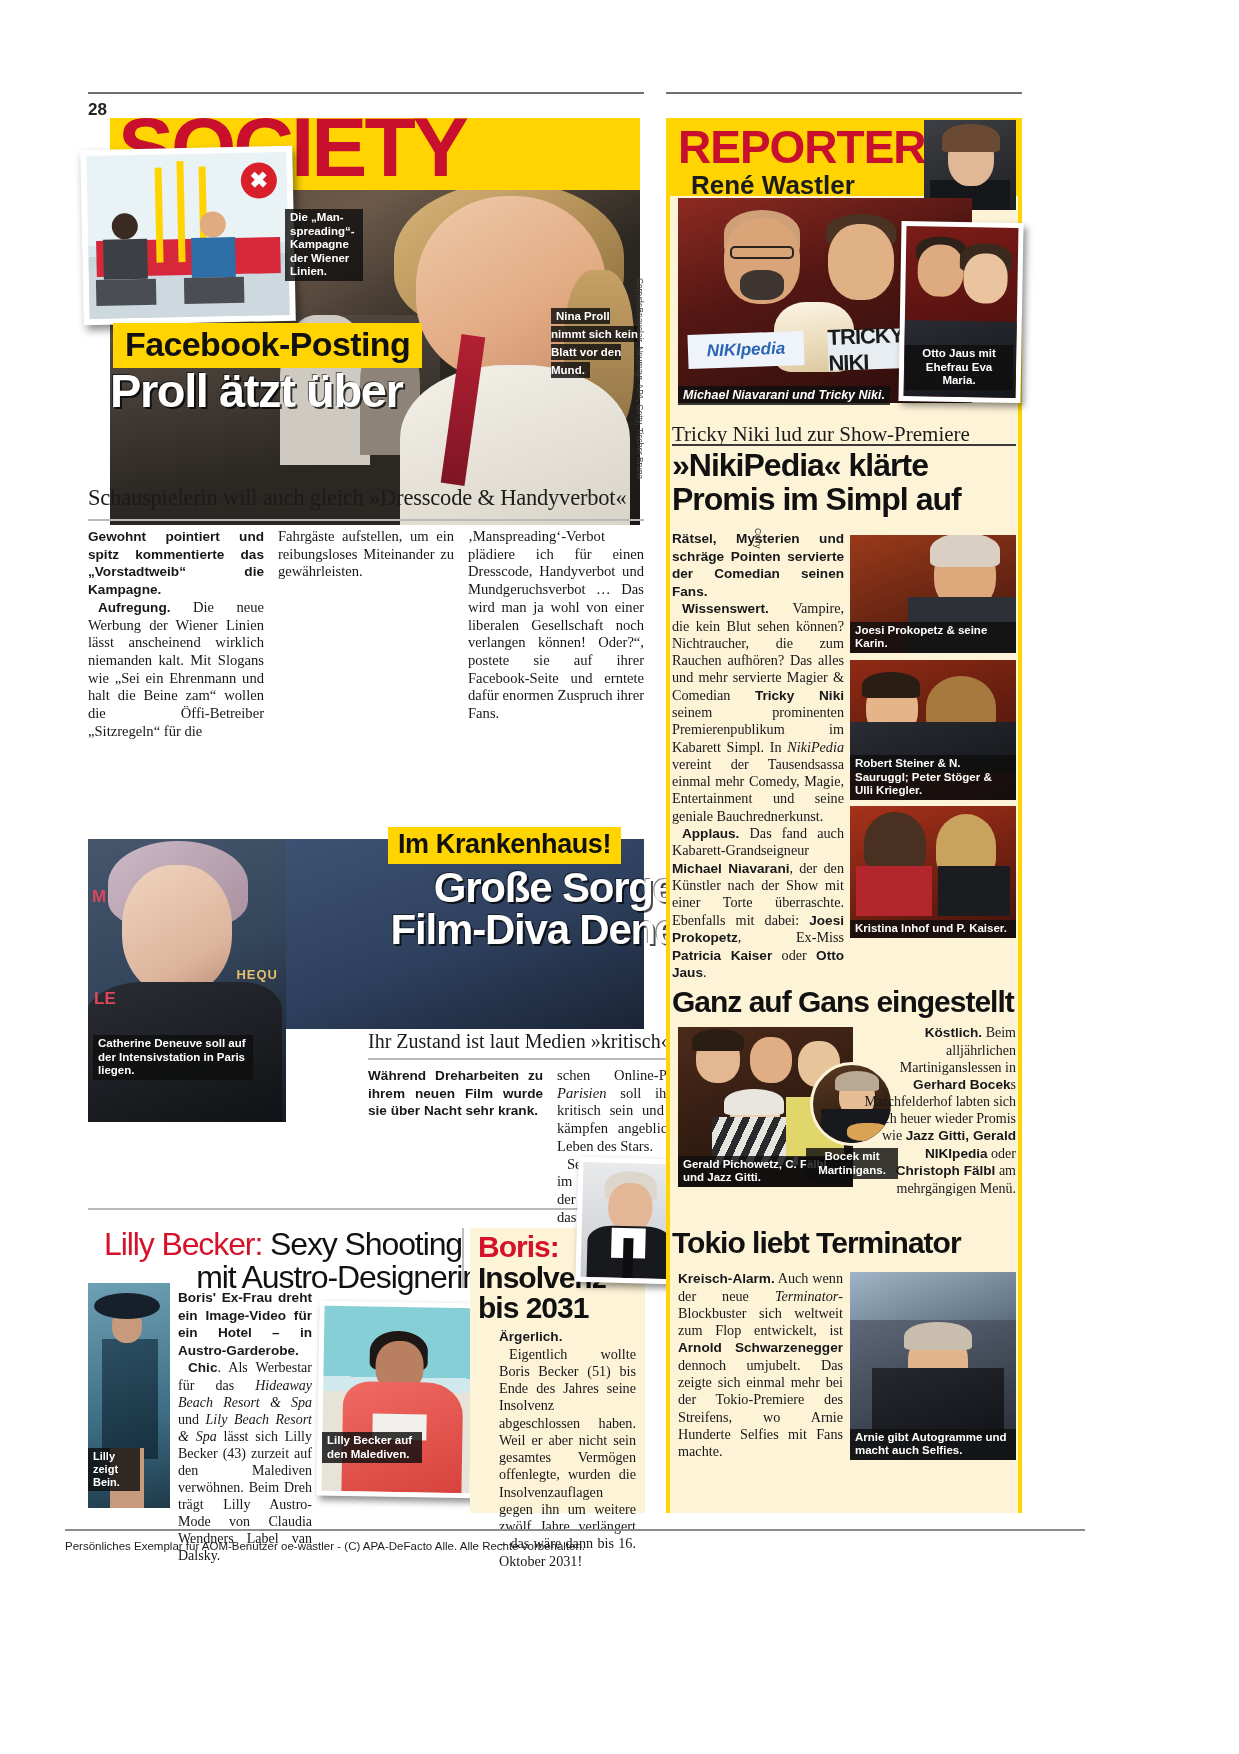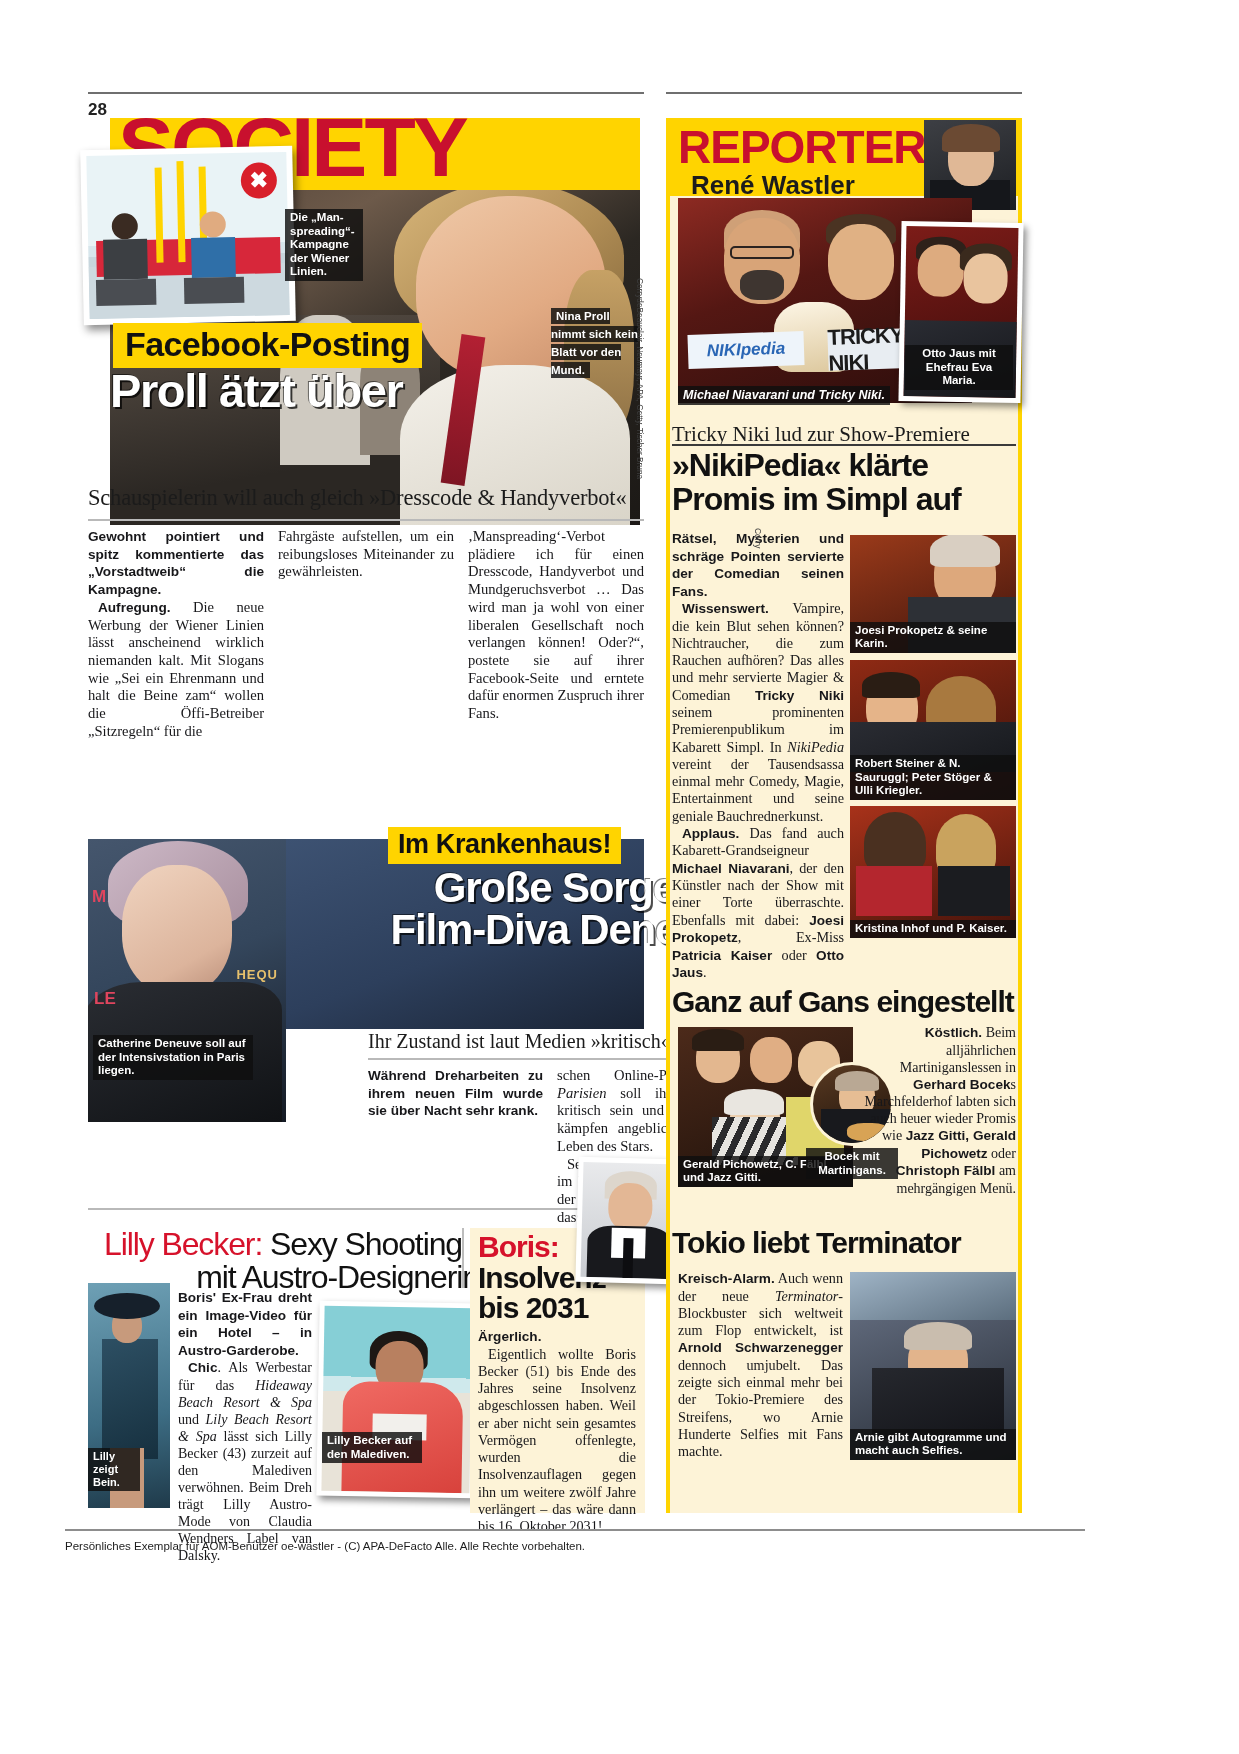--- a/index.html
+++ b/index.html
@@ -452,21 +452,21 @@
   <div id="boris-photo" class="white-frame">
     <div class="inner">
       <div class="bhair"></div>
       <div class="bface"></div>
       <div class="bsuit"></div>
       <div class="bshirt"></div>
       <div class="btie"></div>
     </div>
   </div>
   <div class="colwrap" style="left:478px; top:1328px; width:158px;">
-    <div class="col" style="width:158px; font-size:14.2px;">
+    <div class="col" style="width:158px; font-size:14.2px;margin-left:21px;">
         <p><b>Ärgerlich.</b></p>
         <p>Eigentlich wollte Boris Becker (51) bis Ende des Jahres seine Insolvenz abgeschlossen haben. Weil er aber nicht sein gesamtes Vermögen offenlegte, wurden die Insolvenzauflagen gegen ihn um weitere zwölf Jahre verlängert – das wäre dann bis 16. Oktober 2031!</p>
       </div>
   </div>
 
   <div id="rep-panel"></div>
   <div id="rep-band"></div>
   <div id="rep-title">REPORTER</div>
   <div id="rep-author">René Wastler</div>
   <div id="rep-face" class="photo">
@@ -569,21 +569,21 @@
     <div style="position:absolute;left:22px;top:6px;width:44px;height:20px;border-radius:50% 50% 12% 12%;background:#b9a894;"></div>
     <div style="position:absolute;left:8px;bottom:0;width:70px;height:34px;background:#18191d;"></div>
     <div style="position:absolute;left:34px;bottom:2px;width:42px;height:18px;border-radius:40%;background:#d8a355;"></div>
   </div>
   <div style="position:absolute; left:806px; top:1148px; width:92px; text-align:center;">
     <span class="cap" style="position:static; display:block; font-size:11.5px;">Bocek mit Martinigans.</span>
   </div>
 
   <div class="colwrap" style="left:862px; top:1024px; width:154px;">
     <div class="col" style="width:154px; font-size:14px; text-align:right;">
-        <p><b>Köstlich.</b> Beim alljährlichen Martiniganslessen in <b>Gerhard Bocek</b>s Marchfelderhof labten sich auch heuer wieder Promis wie <b>Jazz Gitti, Gerald Pichowetz</b> oder <b>Christoph Fälbl</b> am mehrgängigen Menü.</p>
+        <p><b>Köstlich.</b> Beim alljährlichen Martiniganslessen in <b>Gerhard Bocek</b>s Marchfelderhof labten sich auch heuer wieder Promis wie <b>Jazz Gitti, Gerald NIKIpedia</b> oder <b>Christoph Fälbl</b> am mehrgängigen Menü.</p>
       </div>
   </div>
 
   <div id="term-head">Tokio liebt Terminator</div>
 
   <div class="rphoto" style="left:850px; top:1272px; width:166px; height:188px;
        background:linear-gradient(160deg,#6c768a,#242a33);">
     <div style="position:absolute;left:58px;top:58px;width:60px;height:66px;border-radius:45%;background:#e2b48c;"></div>
     <div style="position:absolute;left:54px;top:50px;width:68px;height:28px;border-radius:50% 50% 12% 12%;background:#c9bdae;"></div>
     <div style="position:absolute;left:22px;bottom:22px;width:132px;height:70px;background:linear-gradient(160deg,#26282e,#131419);"></div>

